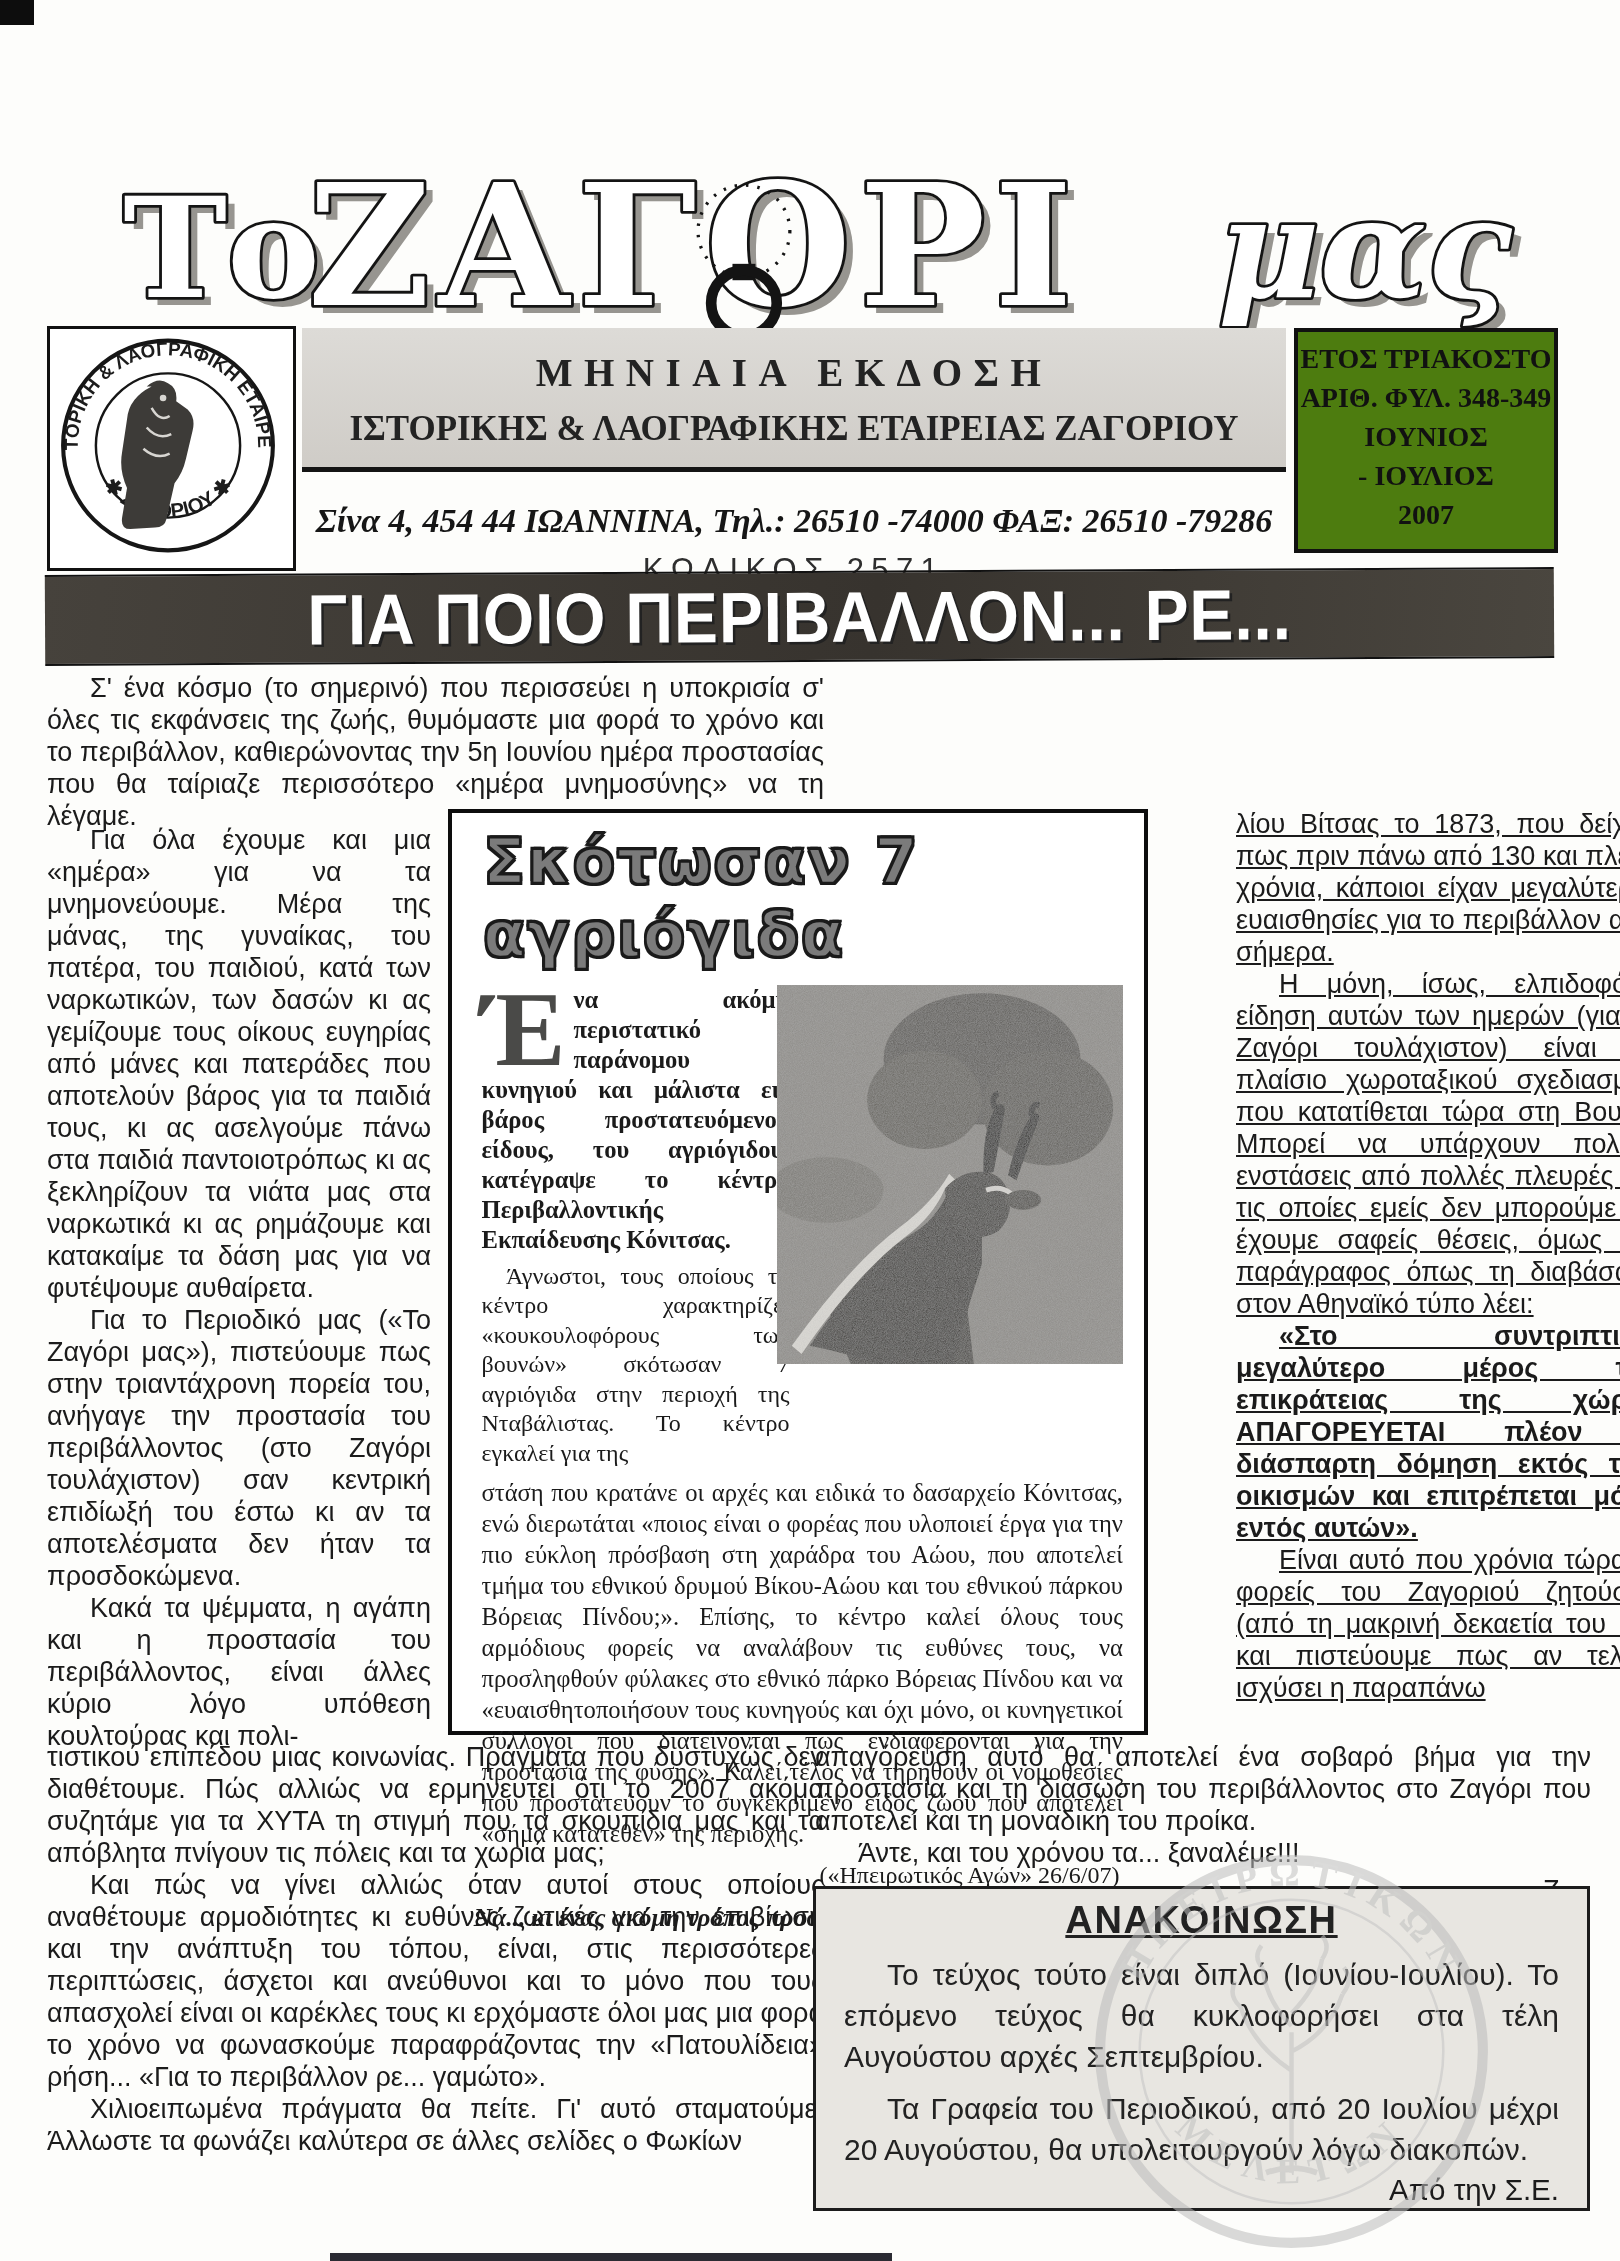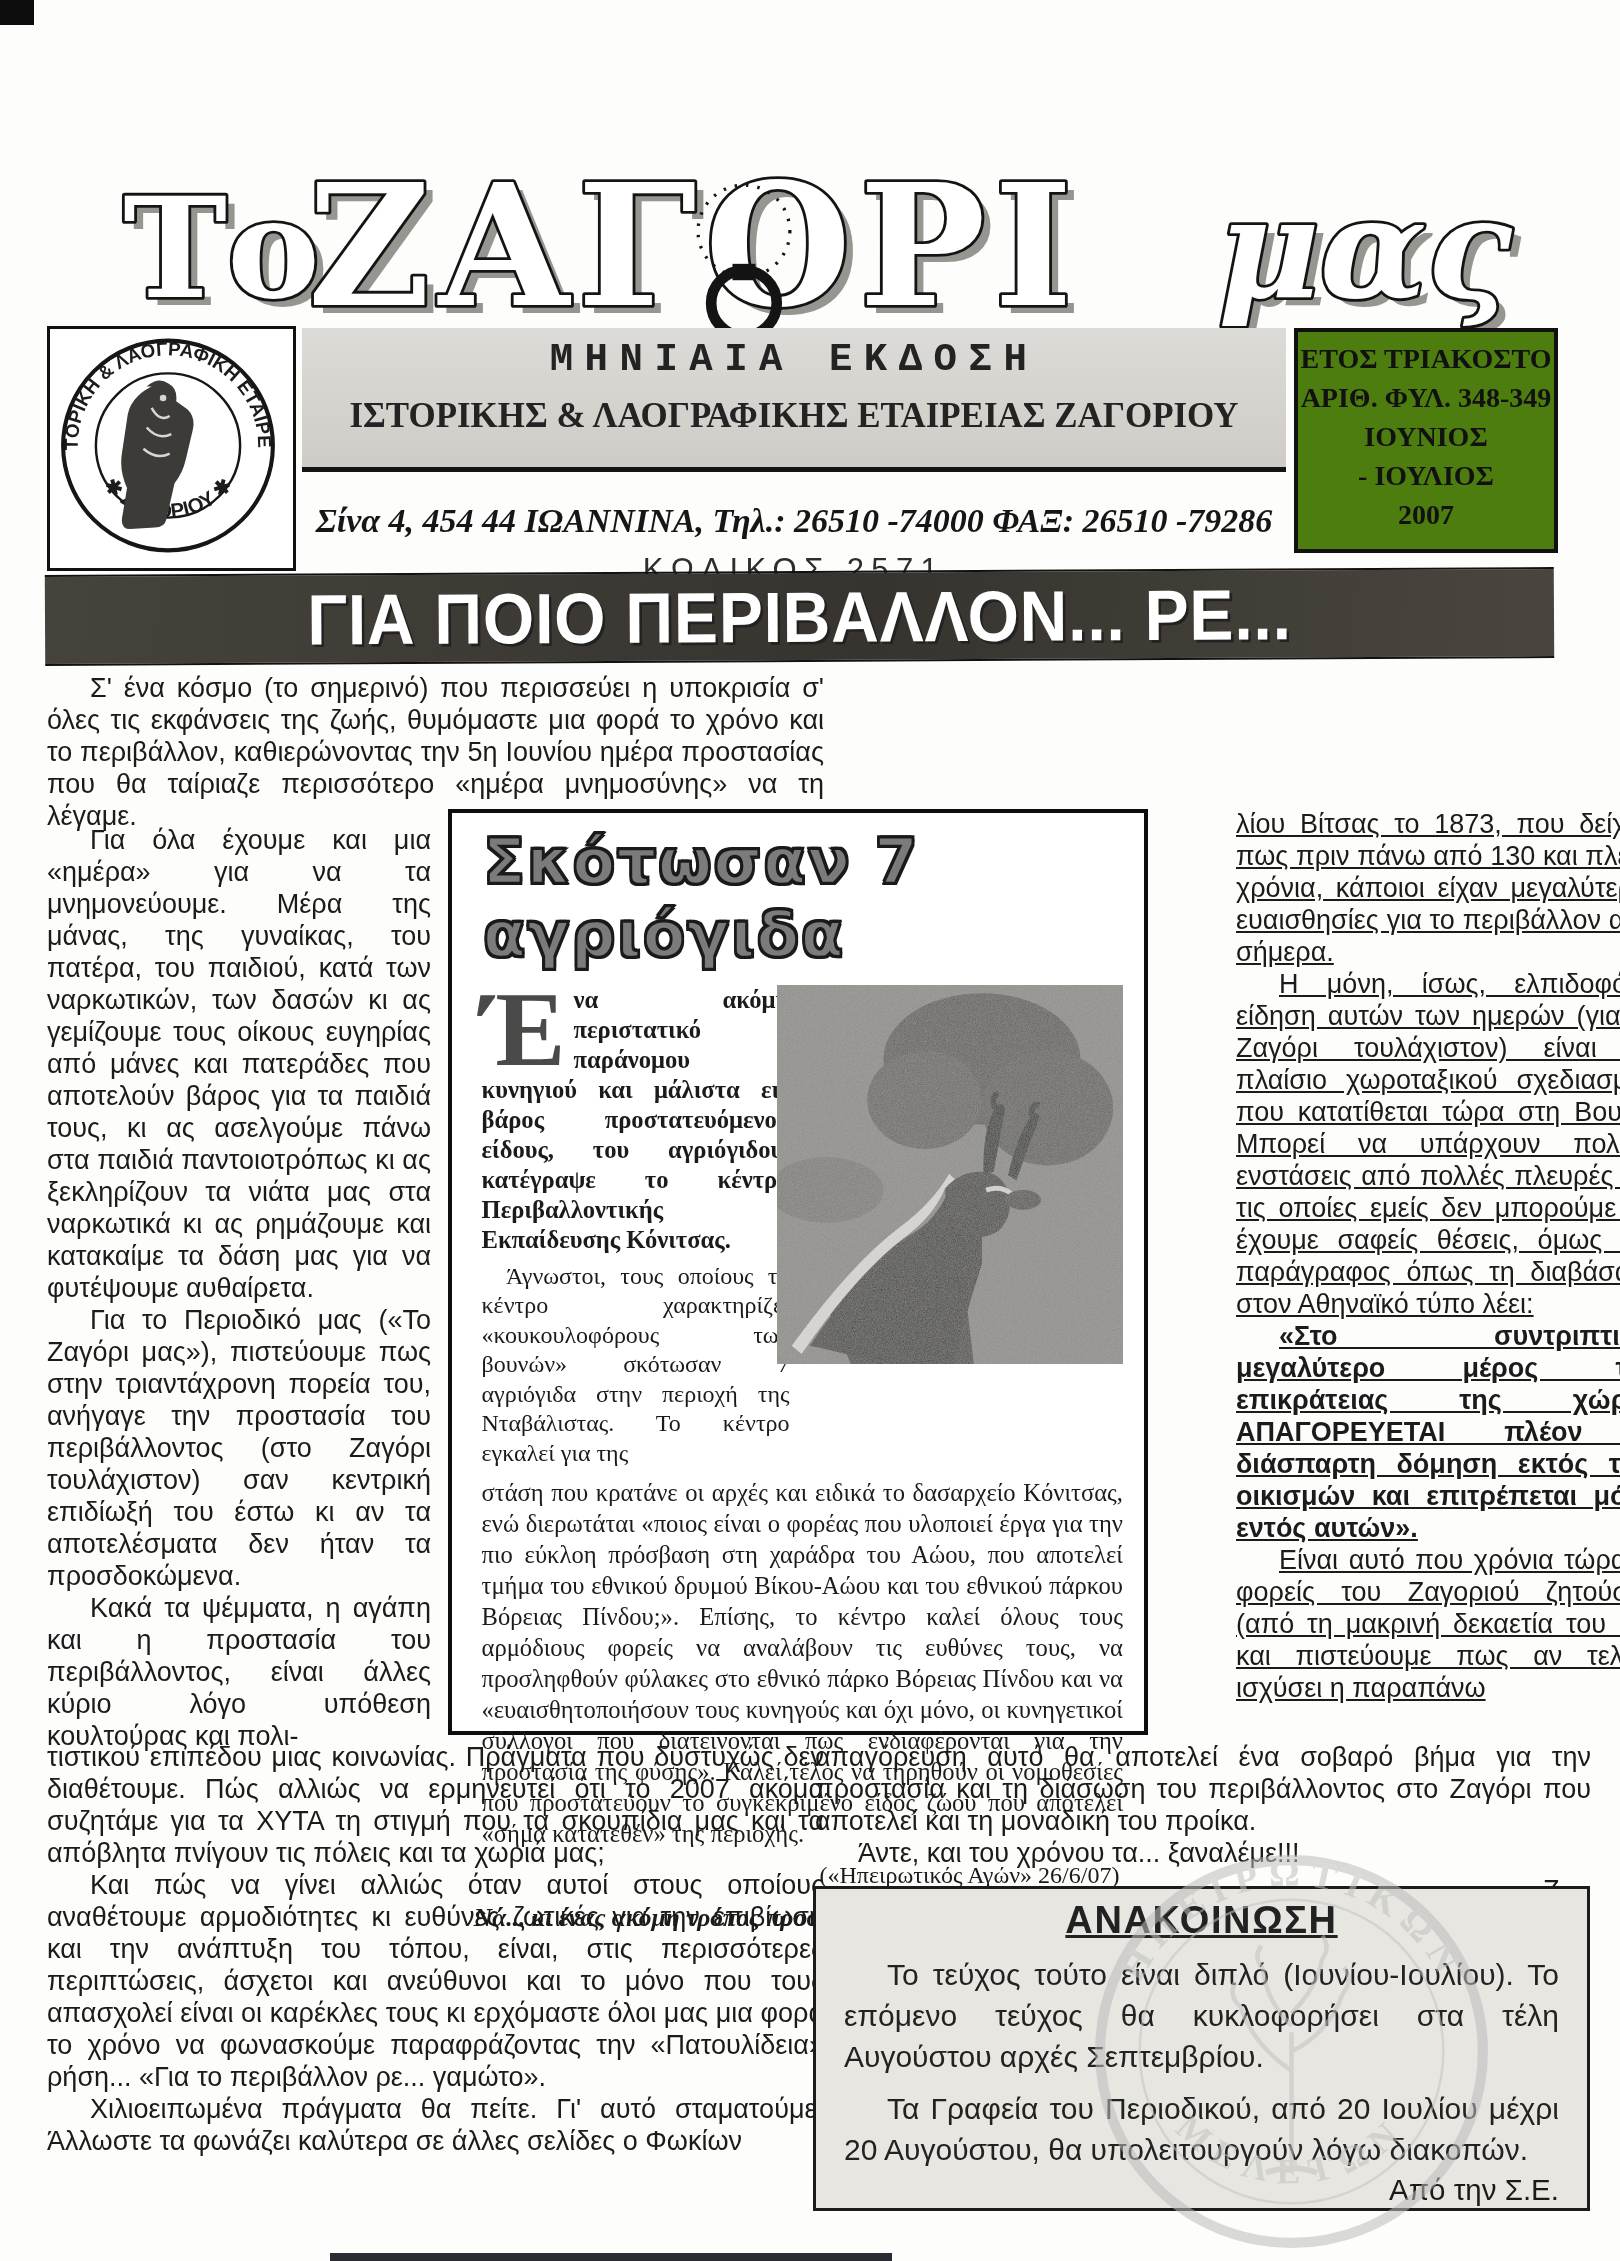--- a/index.html
+++ b/index.html
@@ -4,22 +4,22 @@
 <style>
   html,body{margin:0;padding:0;background:#888;}
   #page{position:relative;width:1621px;height:2261px;background:#fdfdfb;overflow:hidden;
         font-family:"Liberation Sans",sans-serif;color:#1b1b1b;}
   .abs{position:absolute;}
   
   #logo-box{left:47px;top:326px;width:243px;height:239px;border:3.3px solid #111;background:#fff;}
   #mid-header{left:302px;top:328px;width:984px;}
   #gray-band{width:984px;height:139px;background:linear-gradient(180deg,#dddbd7,#cfccc7);
              border-bottom:5.7px solid #141414;text-align:center;}
-  .mh1{font-family:Liberation Mono, monospace;font-weight:bold;font-size:39px;letter-spacing:11.5px;
-       color:#232323;padding-top:10px;}
+  .mh1{font-family:Liberation Serif, serif;font-weight:bold;font-size:39px;letter-spacing:11.5px;
+       color:#232323;padding-top:22px;}
   .mh2{font-family:"Liberation Serif",serif;font-weight:bold;font-size:36px;color:#232323;
        transform:scaleX(.97);margin-top:11.5px;}
   .addr{font-family:"Liberation Serif",serif;font-weight:bold;font-style:italic;font-size:34px;
         text-align:center;margin-top:30px;color:#161616;}
   .kod{font-size:31px;letter-spacing:7.4px;text-align:center;margin-top:11.5px;color:#2e2e2e;}
   #issue-box{left:1294px;top:328px;width:256px;height:210px;border:4.1px solid #111;background:#4d7c0f;
              text-align:center;font-family:"Liberation Serif",serif;font-weight:bold;font-size:28px;
              line-height:39px;padding-top:6.6px;color:#111;}
   
   #headline-bar{left:45px;top:571px;width:1509px;height:87px;

